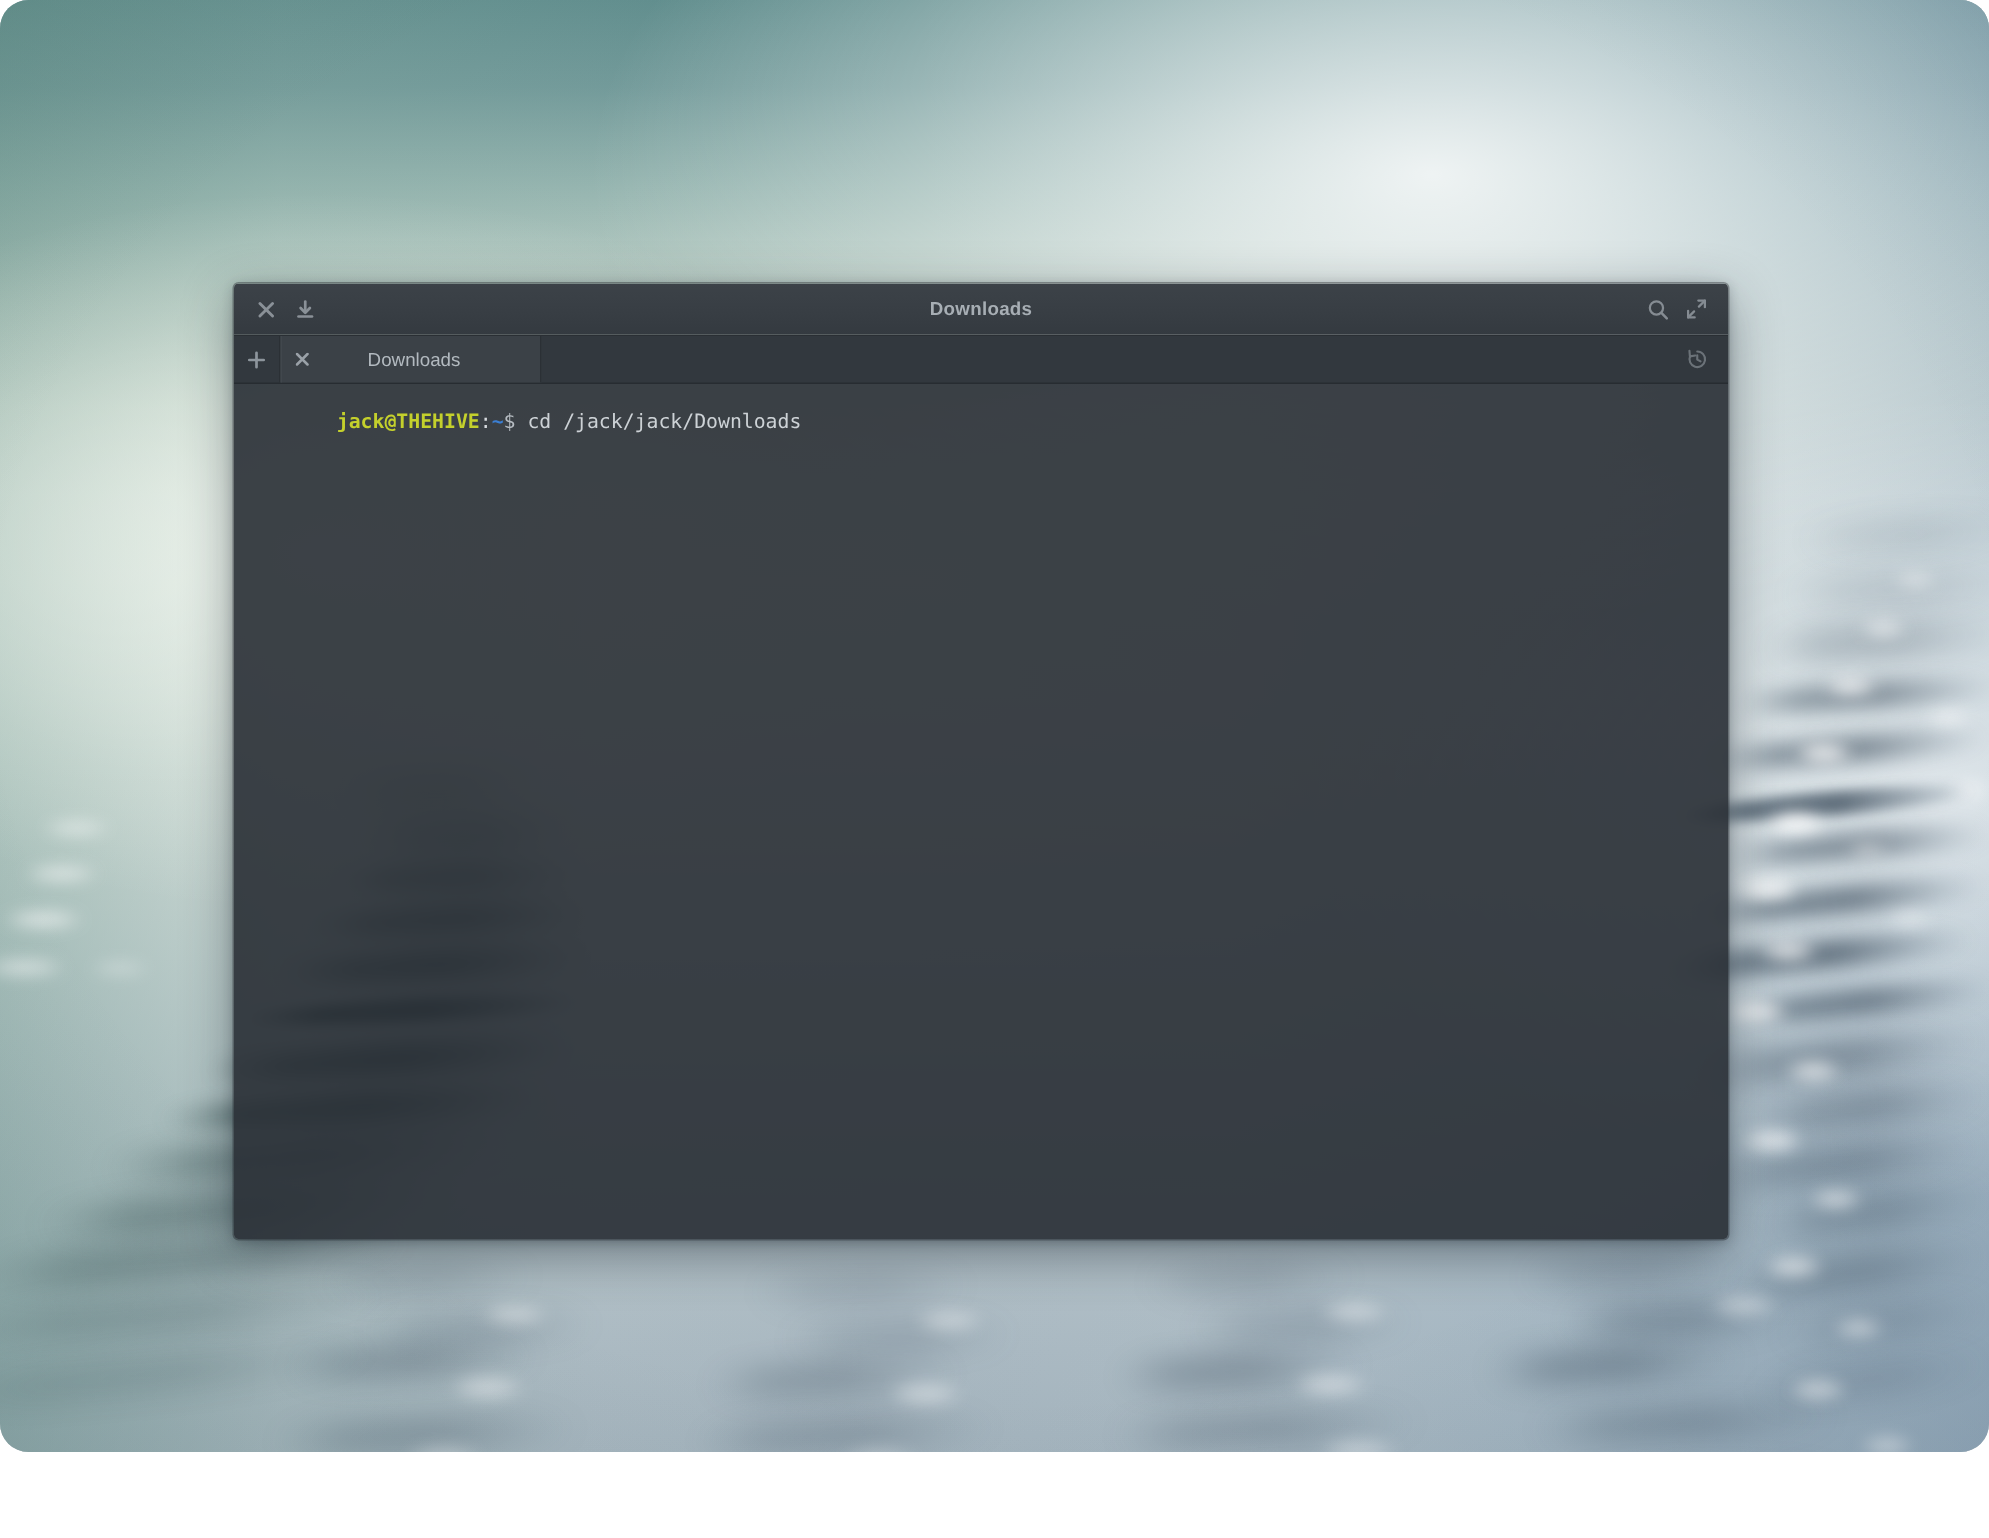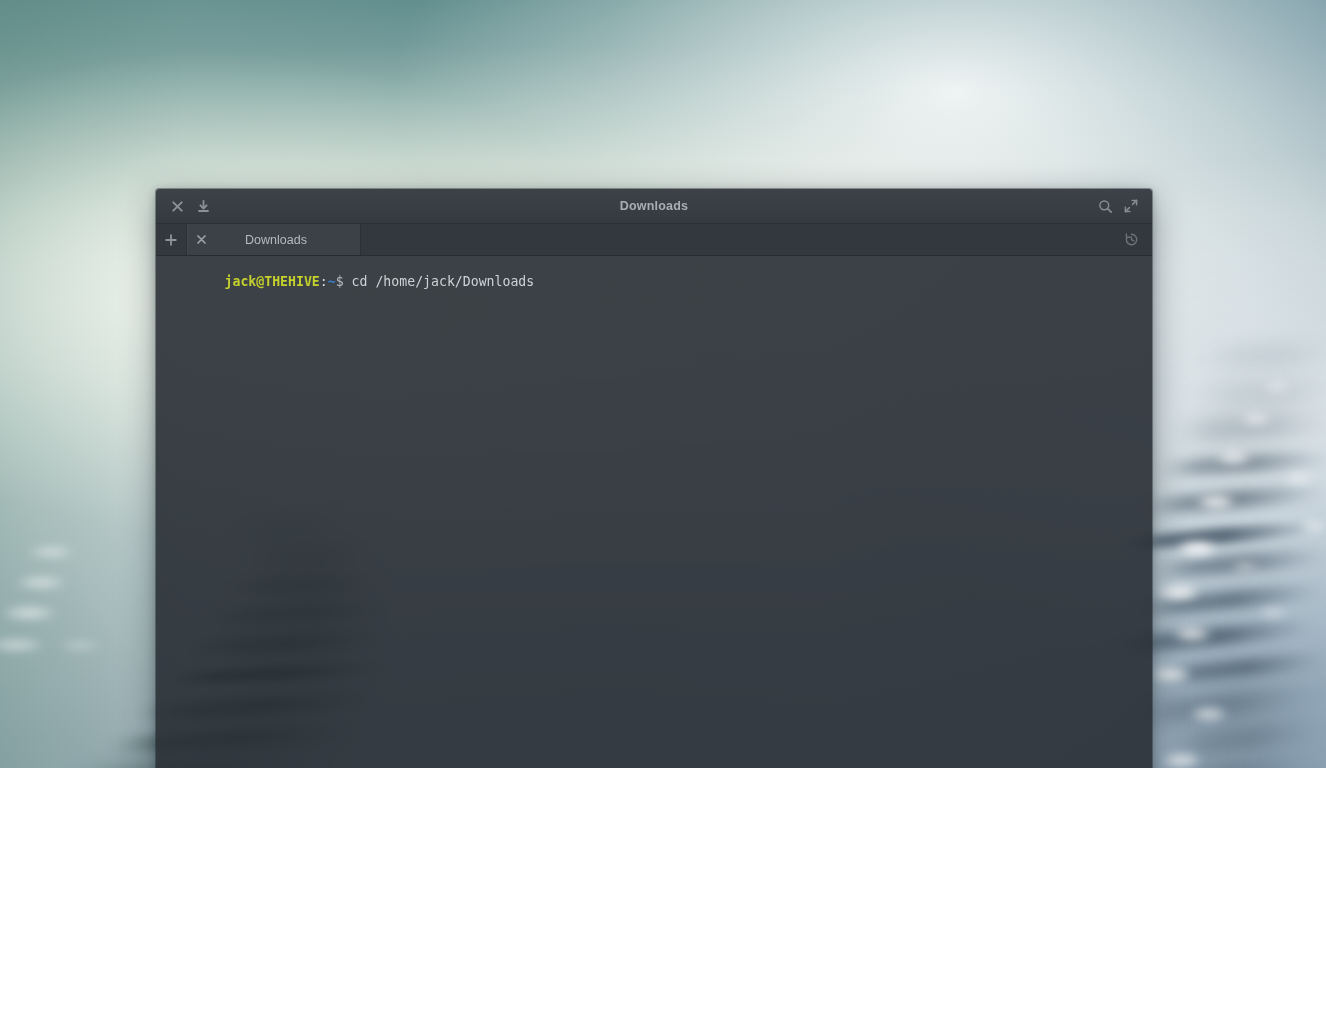--- a/index.html
+++ b/index.html
@@ -7,23 +7,24 @@
     padding: 0;
     width: 1326px;
     height: 1025px;
     overflow: hidden;
     font-family: "Liberation Sans", sans-serif;
   }
 
   #desktop {
     position: relative;
     width: 1326px;
-    height: 768px;
+    height: 968px;
     overflow: hidden;
     background: #b9c4c6;
+    border-radius: 19px;
   }
 
   
   .wp {
     position: absolute;
     inset: 0;
     pointer-events: none;
   }
 
   
@@ -420,19 +421,19 @@
             <path d="M2.3 1.9 L2.6 5.6 L6.2 5.0" stroke="#9aa2a9" stroke-width="1.4" fill="none" stroke-linecap="round" stroke-linejoin="round"></path>
             <path d="M7.5 4.9 L7.5 7.7 L9.7 8.9" stroke="#9aa2a9" stroke-width="1.4" fill="none" stroke-linecap="round" stroke-linejoin="round"></path>
           </svg>
         </div>
       </div>
     </div>
 
     <div class="term">
 
       <div class="line">
-        <span class="c-user">jack@THEHIVE</span><span class="c-colon">:</span><span class="c-path">~</span><span class="c-dollar">$</span><span class="c-cmd"> cd /home/jack/Downloads</span>
+        <span class="c-user">jack@THEHIVE</span><span class="c-colon">:</span><span class="c-path">~</span><span class="c-dollar">$</span><span class="c-cmd"> cd /jack/jack/Downloads</span>
       </div>
 
 
     </div>
   </div>
 </div>
 
 </body></html>

